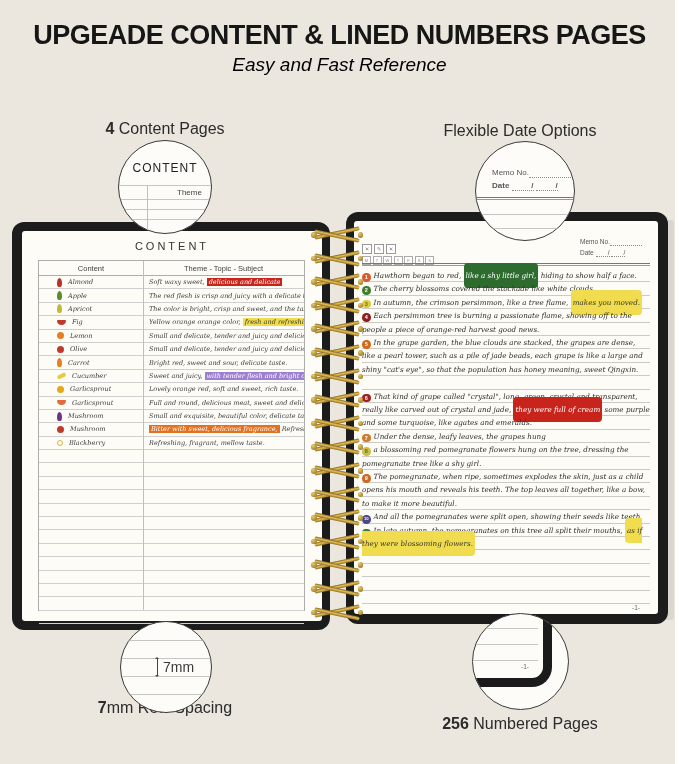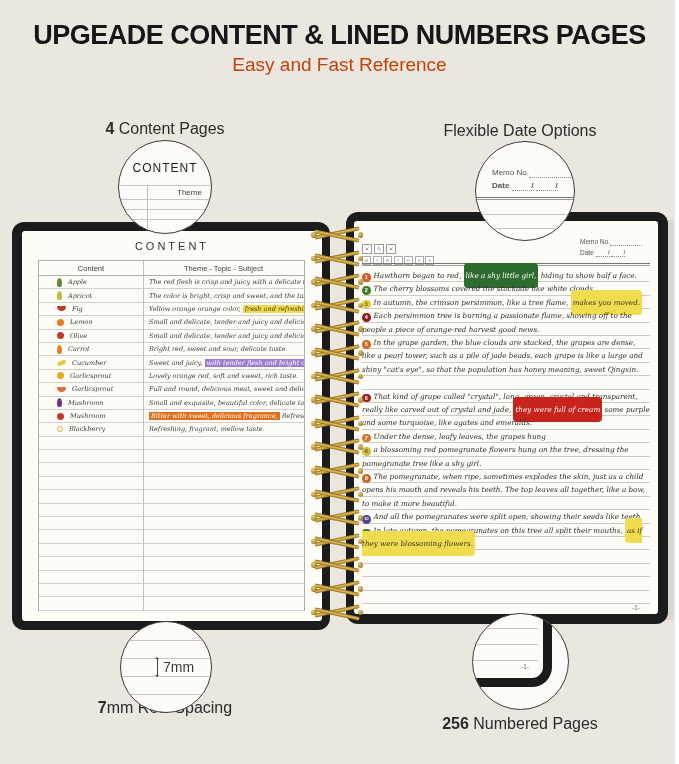--- a/index.html
+++ b/index.html
@@ -3,21 +3,21 @@
 <meta charset="utf-8">
 <style>
   html,body{margin:0;padding:0;}
   #canvas{position:relative;width:675px;height:764px;background:#ECE7DE;overflow:hidden;
           font-family:"Liberation Sans",sans-serif;}
   .abs{position:absolute;}
 
   
   .main-title{top:20px;left:0;width:679px;text-align:center;font-size:27px;font-weight:700;
               letter-spacing:-0.5px;color:#161616;}
-  .sub-title{top:54px;left:0;width:679px;text-align:center;font-size:19px;color:#c2410c;}
+  .sub-title{top:54px;left:0;width:679px;text-align:center;font-size:19px;color:#000000;font-style:italic;}
 
   .callout-label{font-size:16px;color:#2b2b2b;text-align:center;}
   .callout-label b{font-weight:700;}
 
   
   .circle{position:absolute;background:#FDFCF9;border:1px solid #3a3a3a;border-radius:50%;
           overflow:hidden;z-index:30;}
 
   
   .cover{position:absolute;background:#1C1C1C;border-radius:12px;z-index:1;}
@@ -107,20 +107,27 @@
   <div class="page" style="left:22px;top:231px;width:300px;height:390px;">
     <div class="content-title" style="top:9px;">CONTENT</div>
     <div class="ctable" style="left:16px;top:29px;width:265px;height:349px;">
       <div class="ctable-header">
         <div class="ch1">Content</div>
         <div class="ch2">Theme - Topic - Subject</div>
       </div>
       <div id="content-rows">
           <div class="crow">
             <div class="ccell1">
+              <span class="fruit sh-tall" style="background: rgb(181, 52, 42); color: rgb(181, 52, 42);"></span>
+              <span class="script">Almond</span>
+            </div>
+            <div class="ccell2 script"><span>Soft waxy sweet, </span><span class="hl" style="background: rgb(201, 36, 27); color: rgb(255, 255, 255);">delicious and delicate</span></div>
+          </div>
+          <div class="crow">
+            <div class="ccell1">
               <span class="fruit sh-tall" style="background: rgb(91, 140, 42); color: rgb(91, 140, 42);"></span>
               <span class="script">Apple</span>
             </div>
             <div class="ccell2 script"><span>The red flesh is crisp and juicy with a delicate taste</span></div>
           </div>
           <div class="crow">
             <div class="ccell1">
               <span class="fruit sh-tall" style="background: rgb(195, 183, 64); color: rgb(195, 183, 64);"></span>
               <span class="script">Apricot</span>
             </div>

